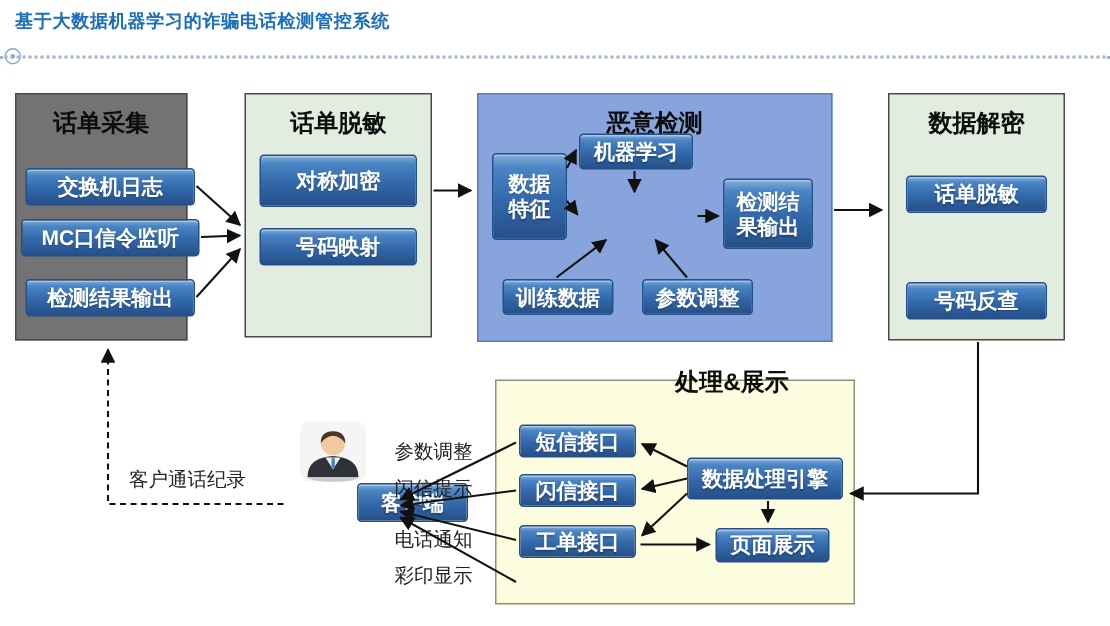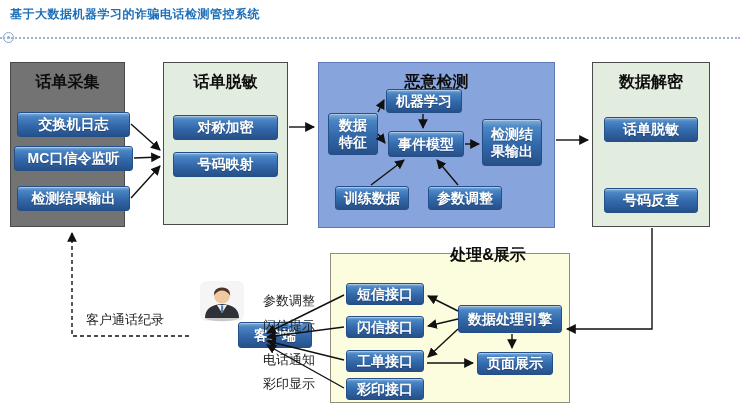--- a/index.html
+++ b/index.html
@@ -35,46 +35,44 @@
   <div class="panel" style="left:10px;top:62px;width:115px;height:165px;background:#737373;">
     <div class="panel-title">话单采集</div>
   </div>
   <div class="node" style="left:17px;top:112px;width:113px;height:25px;">交换机日志</div>
   <div class="node" style="left:14px;top:146px;width:119px;height:25px;">MC口信令监听</div>
   <div class="node" style="left:17px;top:186px;width:113px;height:25px;">检测结果输出</div>
 
   <div class="panel" style="left:163px;top:62px;width:125px;height:163px;background:#E2ECDF;">
     <div class="panel-title">话单脱敏</div>
   </div>
-  <div class="node" style="left:173px;top:115px;width:105px;height:25px;">对称加密</div>
+  <div class="node" style="left:173px;top:103px;width:105px;height:35px;">对称加密</div>
   <div class="node" style="left:173px;top:152px;width:105px;height:25px;">号码映射</div>
 
   <div class="panel" style="left:318px;top:62px;width:237px;height:166px;background:#88A4DC;border-color:#5F7AB5;">
     <div class="panel-title">恶意检测</div>
   </div>
-  <div class="node" style="left:328px;top:113px;width:50px;height:42px;">数据特征</div>
+  <div class="node" style="left:328px;top:102px;width:50px;height:58px;">数据特征</div>
   <div class="node" style="left:386px;top:89px;width:76px;height:24px;">机器学习</div>
-  <div class="node" style="left:388px;top:131px;width:76px;height:26px;">事件模型</div>
   <div class="node" style="left:482px;top:119px;width:60px;height:47px;">检测结果输出</div>
   <div class="node" style="left:335px;top:186px;width:74px;height:24px;">训练数据</div>
   <div class="node" style="left:428px;top:186px;width:74px;height:24px;">参数调整</div>
 
   <div class="panel" style="left:592px;top:62px;width:118px;height:165px;background:#E2ECDF;">
     <div class="panel-title">数据解密</div>
   </div>
   <div class="node" style="left:604px;top:117px;width:94px;height:25px;">话单脱敏</div>
   <div class="node" style="left:604px;top:154px;width:94px;height:25px;margin-top:34px;">号码反查</div>
 
   <div class="panel" style="left:330px;top:253px;width:240px;height:150px;background:#FCFCDF;border:1px solid #90907C;">
   </div>
   <div class="panel-title" style="position:absolute;left:408px;top:245px;width:160px;">处理&amp;展示</div>
   <div class="node" style="left:346px;top:283px;width:78px;height:22px;">短信接口</div>
   <div class="node" style="left:346px;top:316px;width:78px;height:22px;">闪信接口</div>
   <div class="node" style="left:346px;top:350px;width:78px;height:22px;">工单接口</div>
-  <div class="node" style="left:346px;top:378px;width:78px;height:22px;">彩印接口</div>
   <div class="node" style="left:458px;top:305px;width:104px;height:28px;">数据处理引擎</div>
   <div class="node" style="left:477px;top:352px;width:76px;height:23px;">页面展示</div>
 
   <svg id="avatar" width="48" height="42" viewBox="0 0 48 42">
     <rect x="2" y="1" width="44" height="40" rx="6" fill="#ECECEC" opacity="0.55"></rect>
     <ellipse cx="24" cy="38" rx="17" ry="3.2" fill="#C9C9C9"></ellipse>
     <path d="M7,38 Q7,25 24,24 Q41,25 41,38 Z" fill="#2E3138"></path>
     <path d="M19,25 L24,33 L29,25 Z" fill="#F2F2F2"></path>
     <rect x="23" y="25.5" width="2.2" height="6.5" fill="#4A7FC0"></rect>
     <circle cx="24" cy="15.5" r="8" fill="#F0C9A0"></circle>

